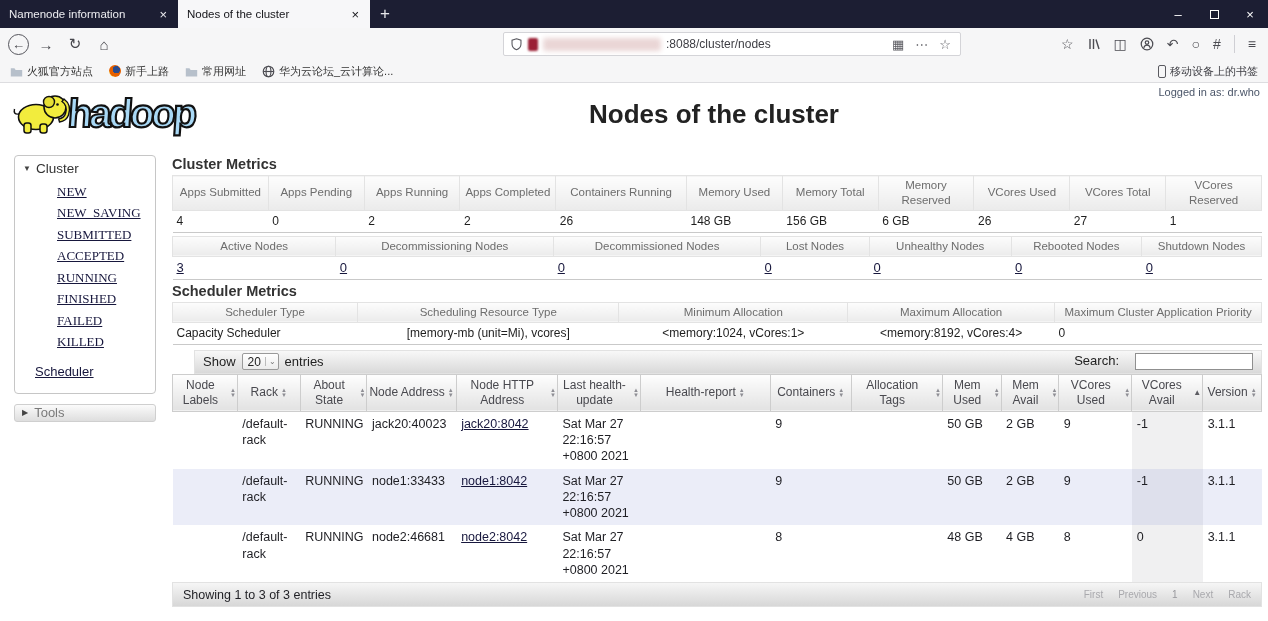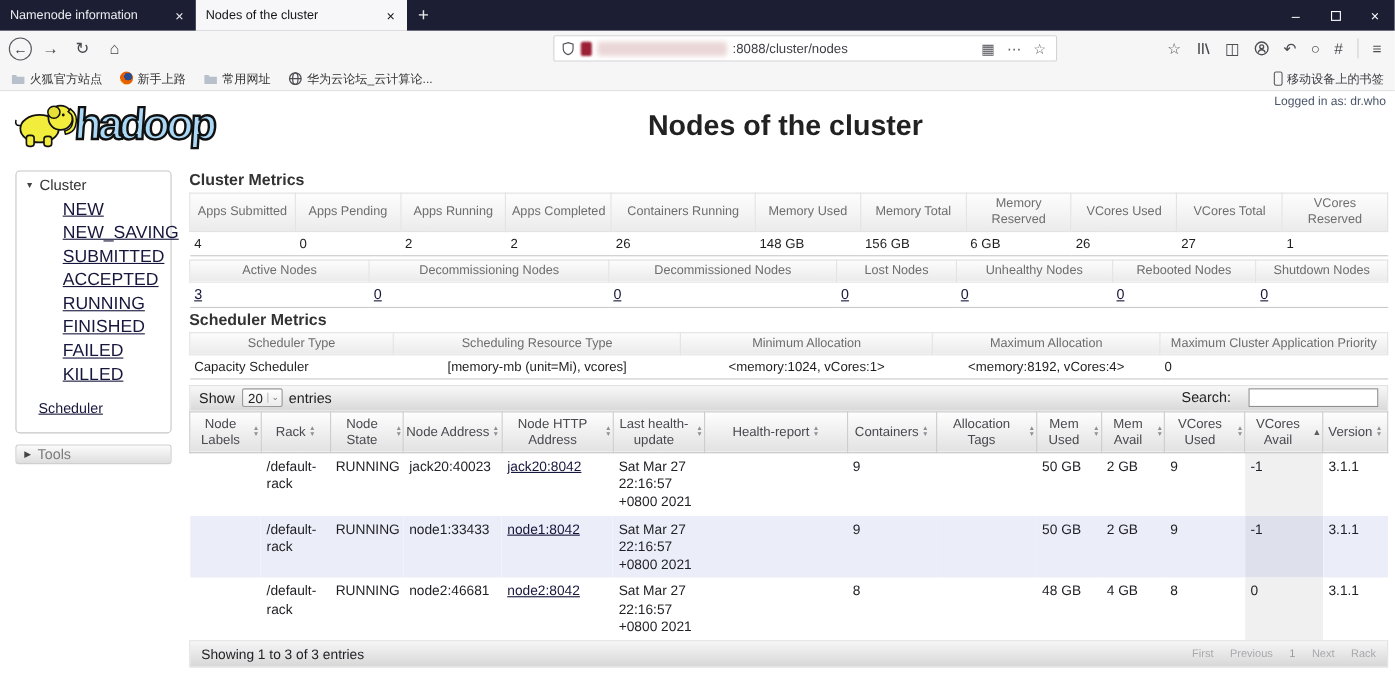--- a/index.html
+++ b/index.html
@@ -53,41 +53,41 @@
 
   
   .sidebar { width:150px; flex:none; }
   .side-box { width:142px; border:1px solid #c6c6c6; border-radius:4px; padding:5px 8px 12px; }
   .side-head { font-size:13.5px; color:#333; display:flex; align-items:center; gap:5px; }
   .tri { font-size:8px; color:#444; }
   .side-links { list-style:none; margin:7px 0 0 12px; }
   .side-links li { line-height:1.28; }
   .side-links a, .sub-links a, .metric-link { color:#17173d; text-decoration:underline; font-size:13px; }
   .sub-links { list-style:none; margin:4px 0 4px 34px; }
-  .sub-links a { font-size:16px; }
+  .sub-links a { font-size:13px;font-family:Liberation Serif, serif; }
   .sub-links li { line-height:1.34; }
   .sched-link { margin-top:9px; }
   .tools-bar { margin-top:10px; width:142px; height:18px; background:linear-gradient(#fbfbfb,#dedede);
     border:1px solid #cfcfcf; border-radius:3px; display:flex; align-items:center; gap:6px;
     padding:0 7px; color:#7a7a7a; font-size:13px; }
 
   
   .main { flex:1; margin-left:8px; margin-right:2px; }
   .section-title { font-size:14.5px; font-weight:700; color:#333; margin:1px 0 3px; }
 
   table.metrics { width:100%; border-collapse:collapse; table-layout:fixed; margin-bottom:3px; }
   table.metrics th { background:linear-gradient(#fdfdfd,#ebebeb); border:1px solid #e3e3e3;
     color:#6d6d6d; font-weight:400; font-size:11.5px; padding:2px 3px; text-align:center; line-height:1.3; }
   table.metrics td { font-size:12px; color:#1e1e1e; padding:3px 4px 4px; border-bottom:1px solid #c9c9c9;
     vertical-align:top; }
   td.c-center { text-align:center; }
 
   
   .dt-toolbar { margin-top:5px; height:24px; background:linear-gradient(#f8f8f8,#d9d9d9);
-    border:1px solid #e2e2e2; display:flex; align-items:center; padding:4px 8px; font-size:13px; color:#222; }
+    border:1px solid #e2e2e2; display:flex; align-items:center; padding:4px 8px; font-size:13px; color:#222;margin-left:22px; }
   .entries-select { border:1px solid #9a9a9a; background:linear-gradient(#fff,#ececec); border-radius:2px;
     font-size:12px; height:17px; margin:0 6px; padding:0 2px 0 5px; display:flex; align-items:center; gap:4px; }
   .entries-caret { font-size:8px; color:#777; border-left:1px solid #bbb; padding-left:3px; }
   .search-wrap { margin-left:auto; display:flex; align-items:flex-start; gap:16px; }
   .search-input { width:118px; height:17px; border:1px solid #8f8f8f; background:#fff; font-size:12px; padding:0 3px; }
 
   
   table.nodes { width:100%; border-collapse:collapse; table-layout:fixed; }
   table.nodes th { background:linear-gradient(#fefefe,#e2e2e2); border:1px solid #cdcdcd; font-weight:400;
     color:#49494f; font-size:12px; padding:3px 1px; height:36px; }
@@ -378,21 +378,21 @@
                 <div class="thc">
                   <span>Rack</span>
                   <span class="sort-both">
                     <i>▲</i>
                     <i>▼</i>
                   </span>
                 </div>
               </th>
             <th>
                 <div class="thc">
-                  <span>Node State</span>
+                  <span>About State</span>
                   <span class="sort-both">
                     <i>▲</i>
                     <i>▼</i>
                   </span>
                 </div>
               </th>
             <th>
                 <div class="thc">
                   <span>Node Address</span>
                   <span class="sort-both">

